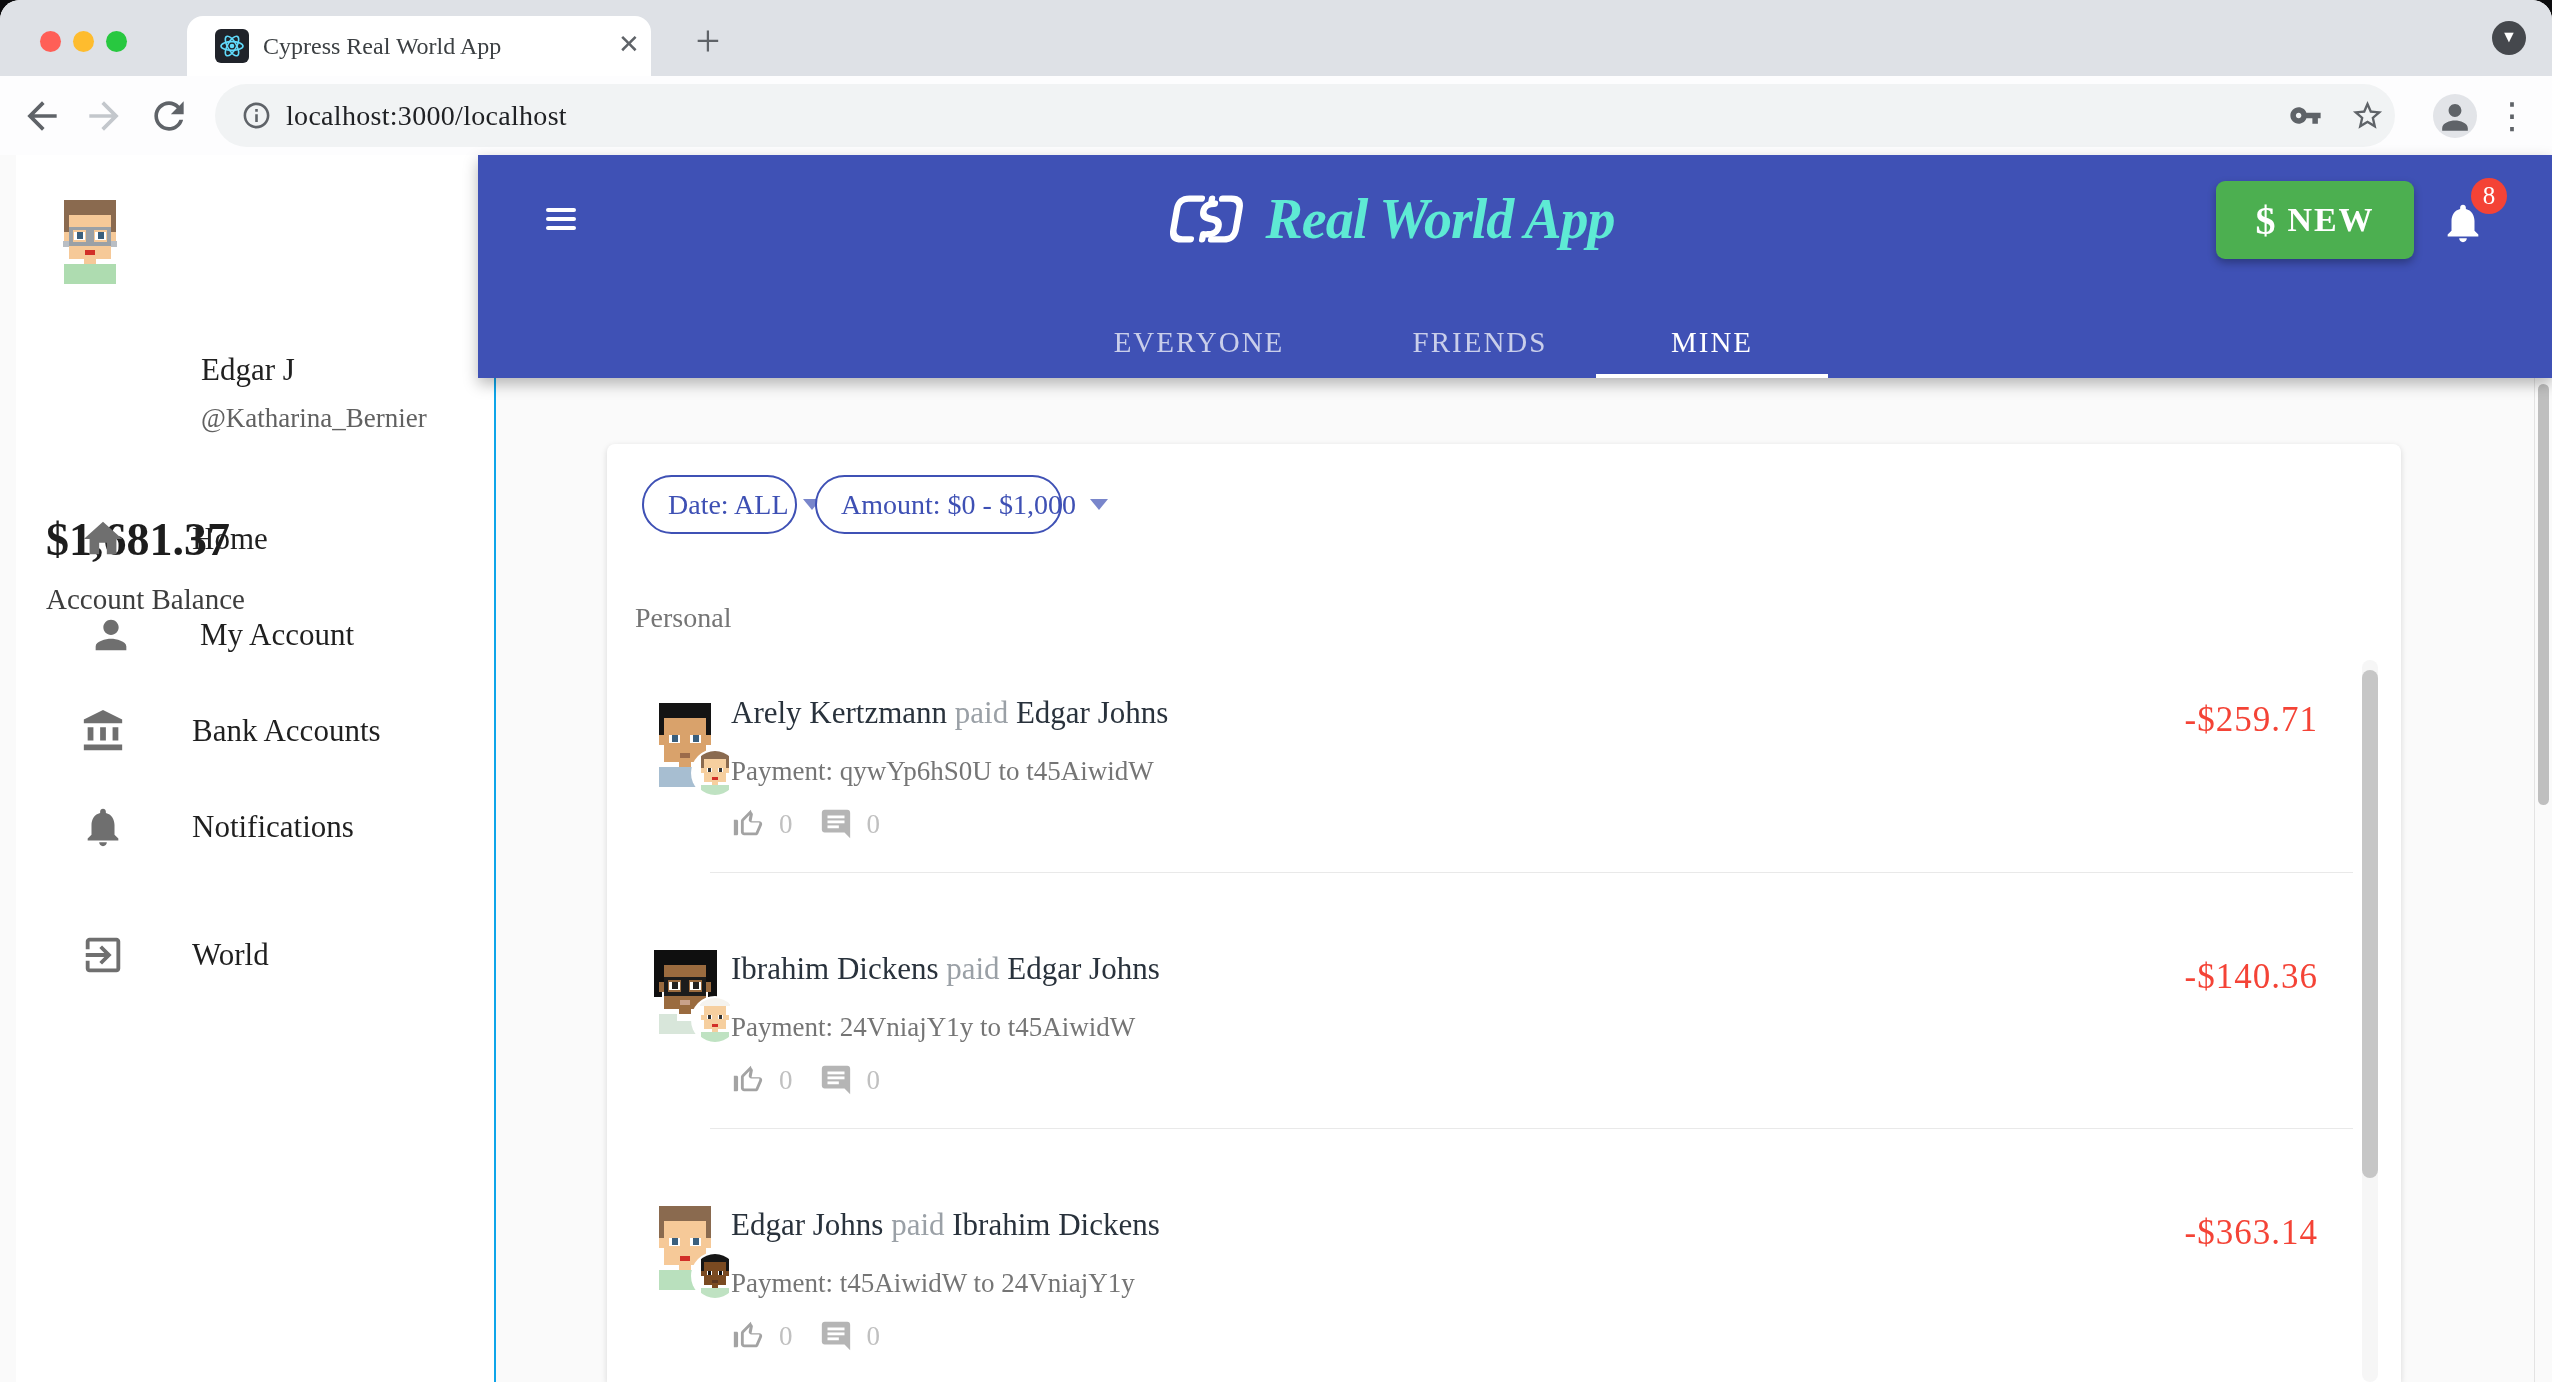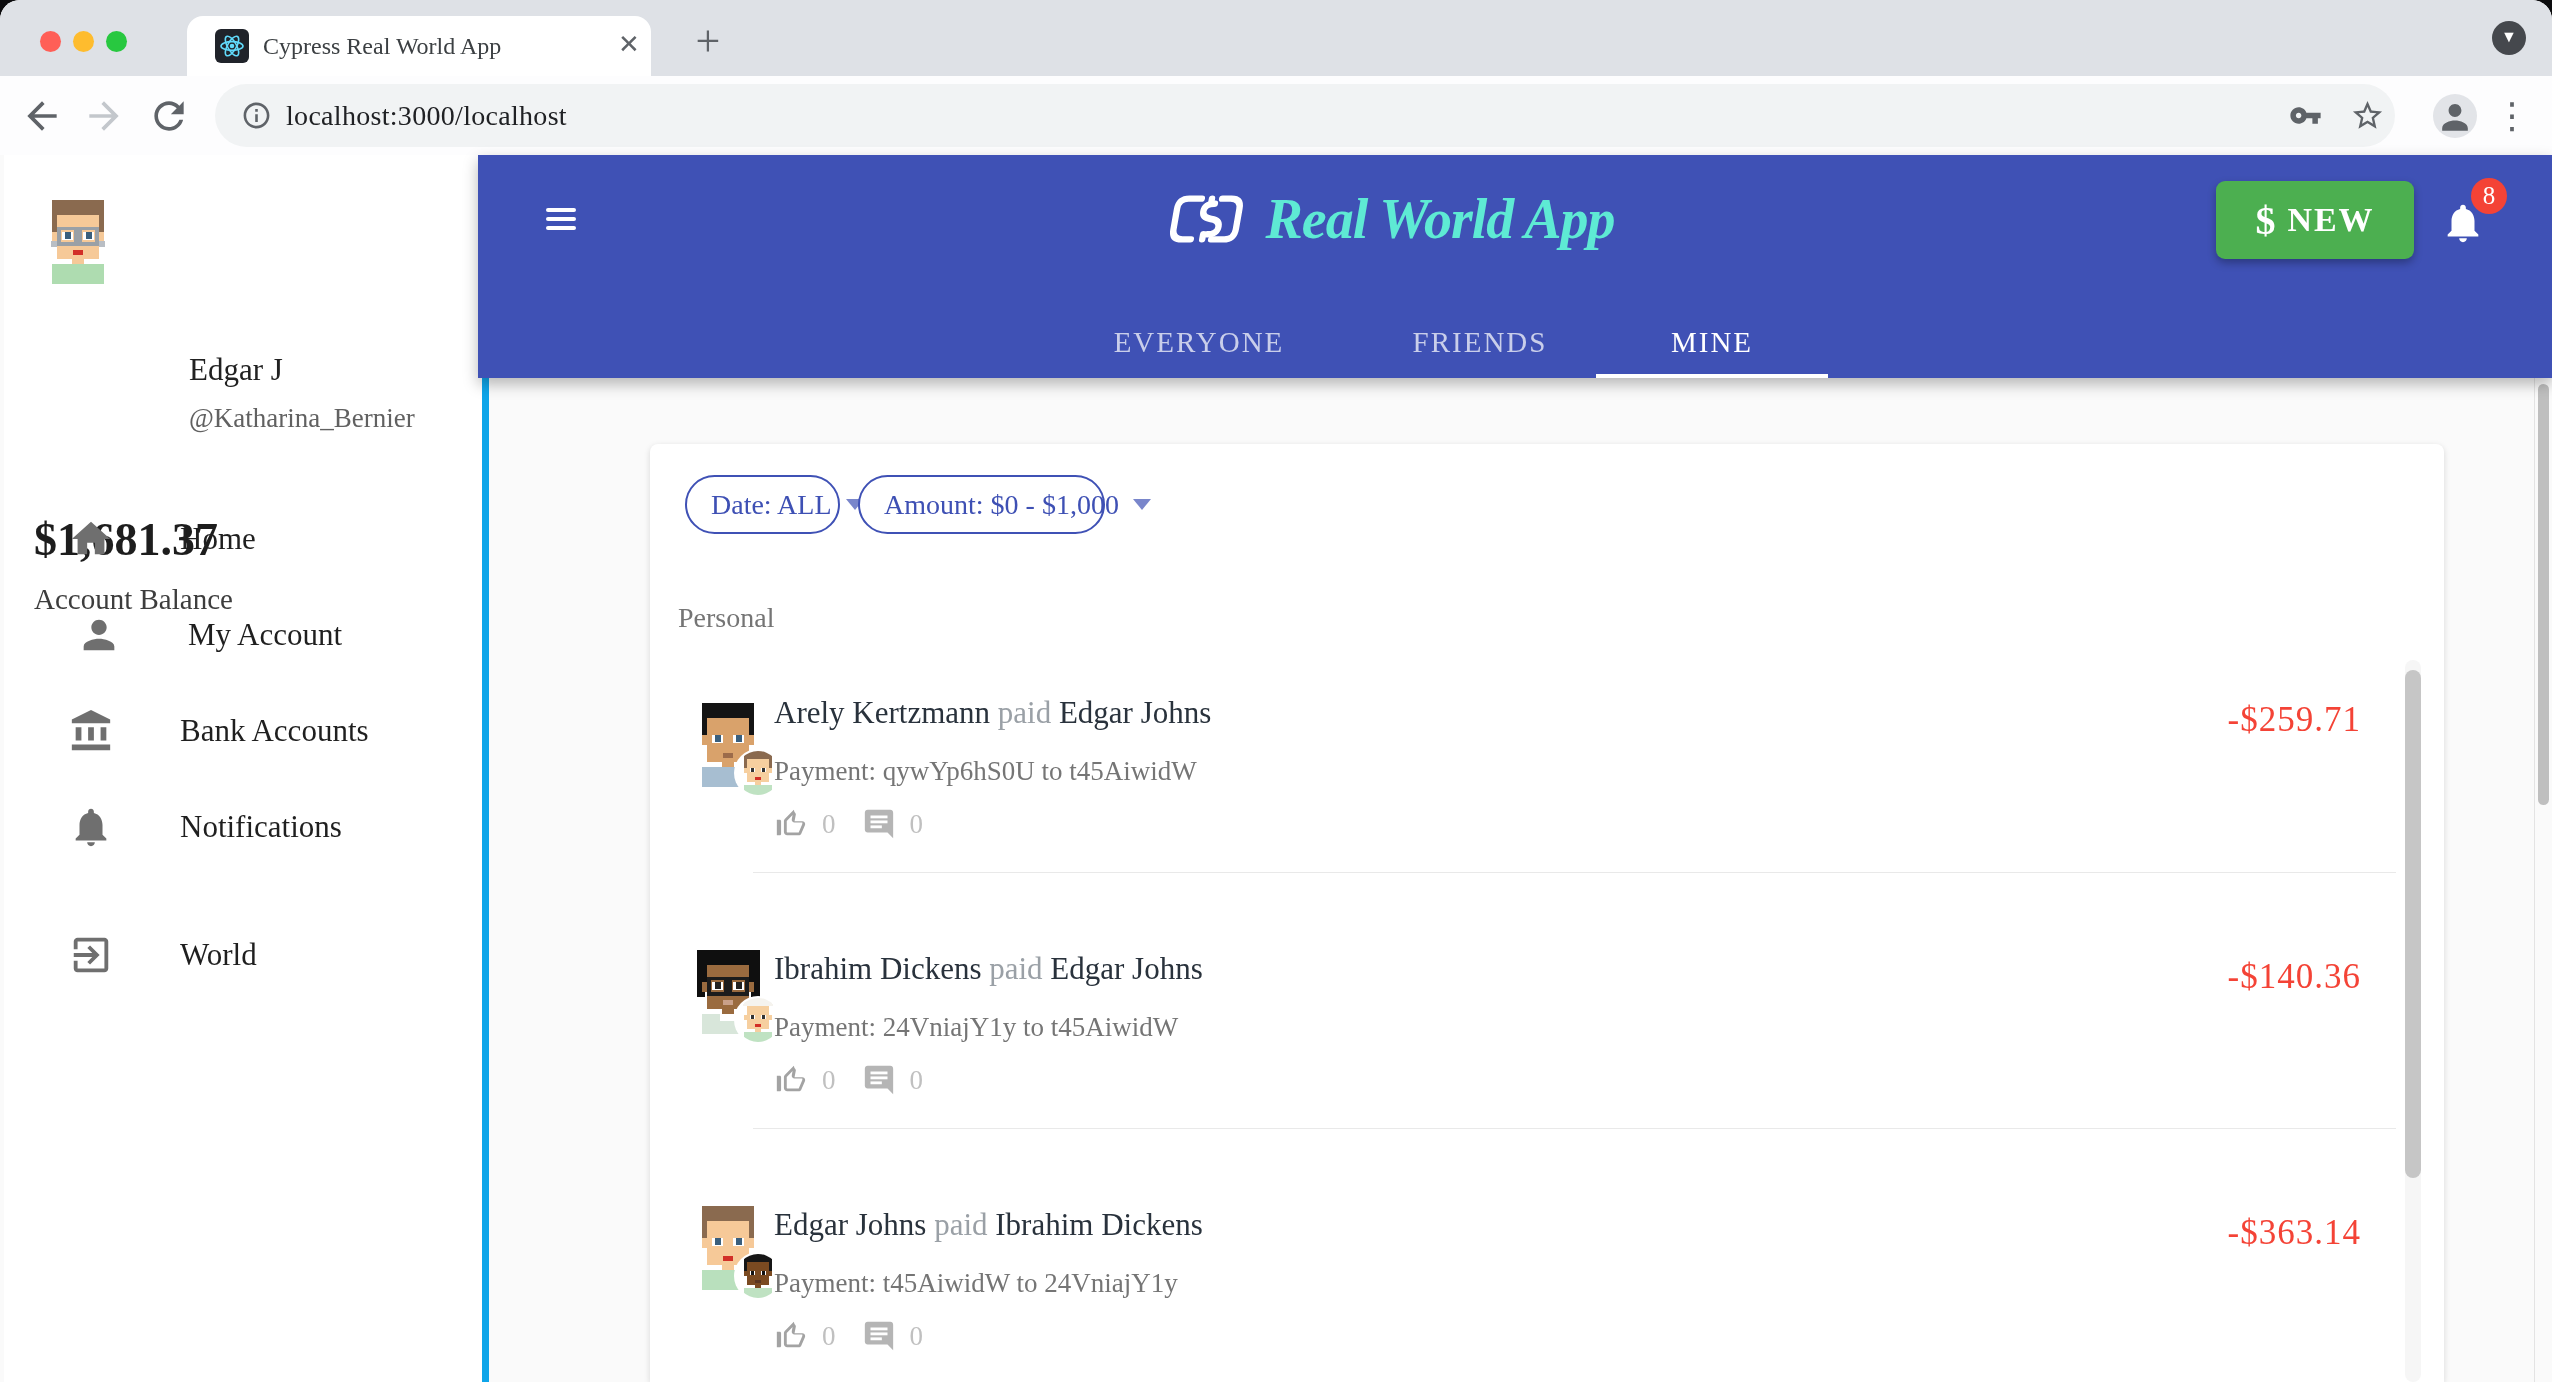--- a/index.html
+++ b/index.html
@@ -17,21 +17,21 @@
   .newtab-btn{left:686px;top:14px;width:44px;height:60px;line-height:56px;font-size:44px;font-weight:300;color:#5f6368;text-align:center;}
   .tabsearch{left:2492px;top:21px;width:34px;height:34px;border-radius:50%;background:#45484d;color:#fff;
     text-align:center;line-height:32px;font-size:16px;}
   .toolbar{left:0;top:76px;width:2552px;height:79px;background:#fdfdfe;border-bottom:1px solid #dcdfe3;}
   .navbtn{top:94px;width:44px;height:44px;}
   .omnibox{left:215px;top:84px;width:2180px;height:63px;border-radius:32px;background:#f1f3f4;}
   .url{left:286px;top:84px;height:63px;line-height:63px;font-size:28px;color:#202124;letter-spacing:.3px;}
 
   
   .page{left:0;top:155px;width:2552px;height:1227px;background:#fafafa;}
-  .sidebar{left:4px;top:155px;width:478px;height:1227px;background:#fff;border-right:7px solid #0ea5e9;}
+  .sidebar{left:16px;top:155px;width:478px;height:1227px;background:#fff;border-right:2px solid #0ea5e9;}
   .sb-name{left:185px;top:197px;font-size:31px;color:#212121;}
   .sb-handle{left:185px;top:248px;font-size:27px;color:#616161;}
   .sb-balance{left:30px;top:358px;font-size:46px;font-weight:bold;color:#1d1d1d;}
   .sb-balance-label{left:30px;top:428px;font-size:29px;color:#3d3d3d;}
   .sb-item{left:0;width:478px;height:80px;cursor:pointer;}
   .sb-item .ic{position:absolute;left:64px;top:17px;width:46px;height:46px;color:#6f6f6f;}
   .sb-item .lb{position:absolute;left:176px;top:0;height:80px;line-height:80px;font-size:31px;color:#1f1f1f;}
 
   
   .appbar{left:478px;top:155px;width:2074px;height:223px;background:#3f51b5;
@@ -49,21 +49,21 @@
   .badge{position:absolute;left:33px;top:-10px;width:36px;height:36px;border-radius:50%;background:#f44336;
     color:#fff;font-size:25px;text-align:center;line-height:36px;}
   .apptabs{left:0;bottom:0;width:2074px;height:72px;}
   .apptab{position:absolute;top:0;height:72px;line-height:72px;text-align:center;font-size:29px;
     letter-spacing:2px;color:rgba(255,255,255,.72);cursor:pointer;}
   .apptab.active{color:#fff;}
   .apptab.active::after{content:"";position:absolute;left:0;bottom:0;width:100%;height:4px;background:#fff;}
 
   
   .card{left:607px;top:444px;width:1794px;height:938px;background:#fff;border-radius:8px 8px 0 0;
-    box-shadow:0 2px 6px rgba(0,0,0,.14);margin-left:43px;}
+    box-shadow:0 2px 6px rgba(0,0,0,.14);}
   .chip{top:31px;height:59px;border:2px solid #3f51b5;border-radius:32px;display:flex;align-items:center;
     gap:14px;padding:0 22px 0 24px;box-sizing:border-box;cursor:pointer;background:#fff;}
   .chip .cl{font-size:28px;color:#3e50b4;white-space:nowrap;}
   .chip .ar{width:0;height:0;border-left:9px solid transparent;border-right:9px solid transparent;
     border-top:11px solid #7986cb;}
   .section-label{left:28px;top:158px;font-size:28px;color:#757575;}
 
   .txnlist{left:0;top:0;width:1794px;height:938px;}
   .txn{position:absolute;left:0;width:1746px;cursor:pointer;}
   .txn:nth-child(1){top:216px;height:212px;}

